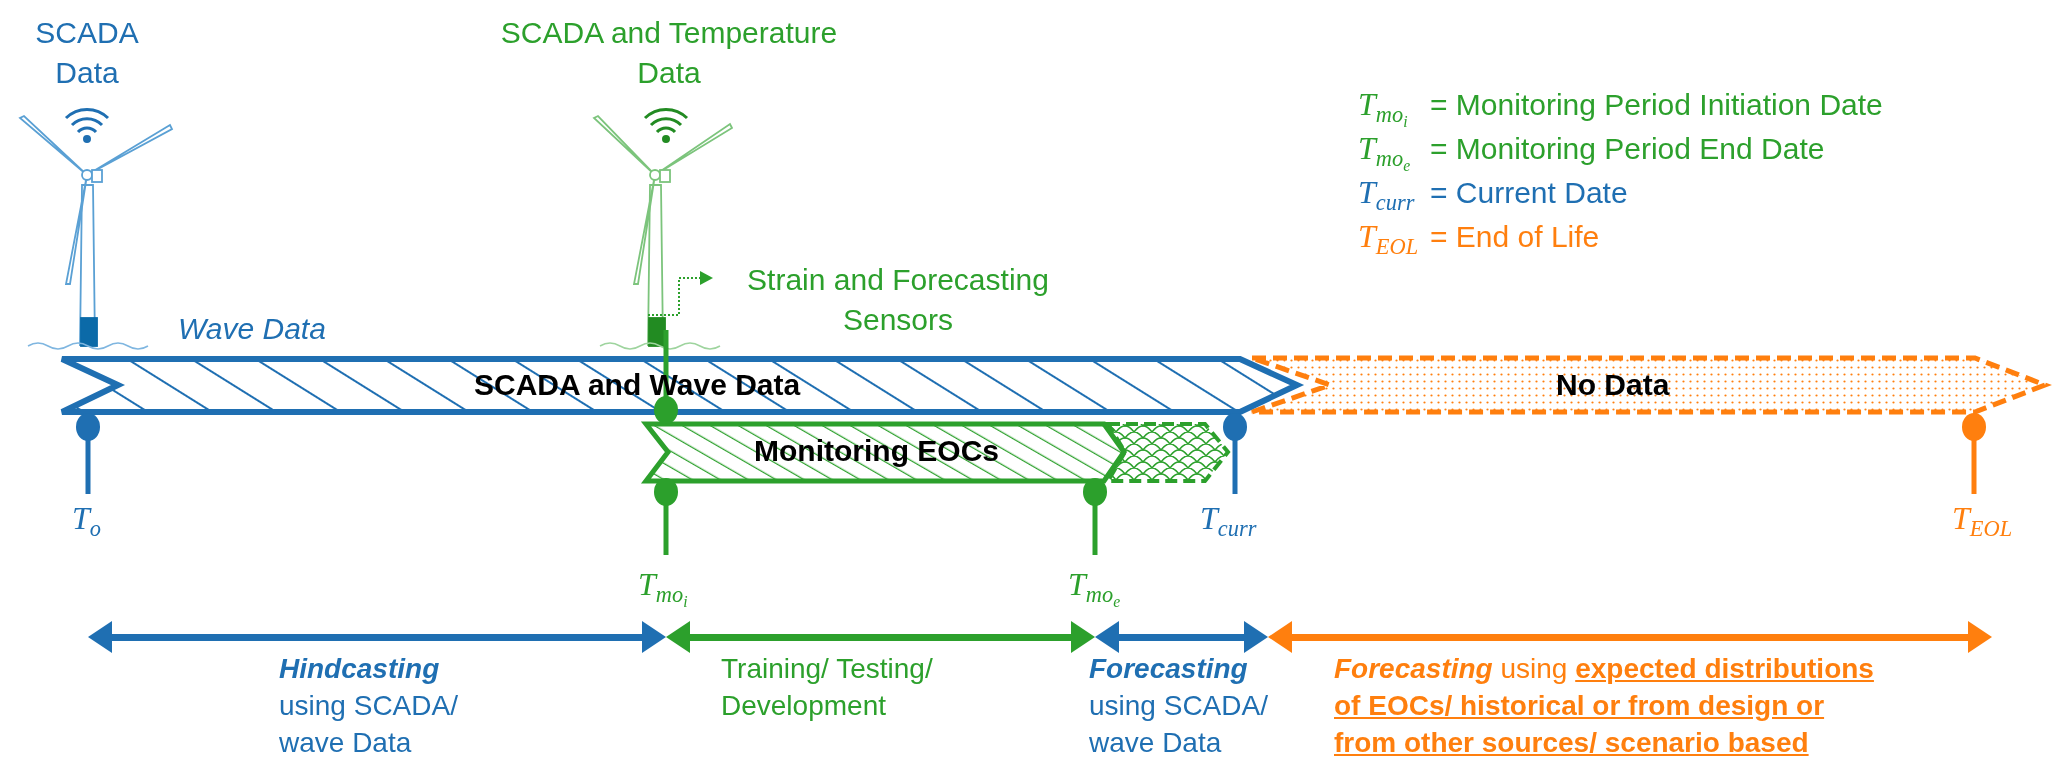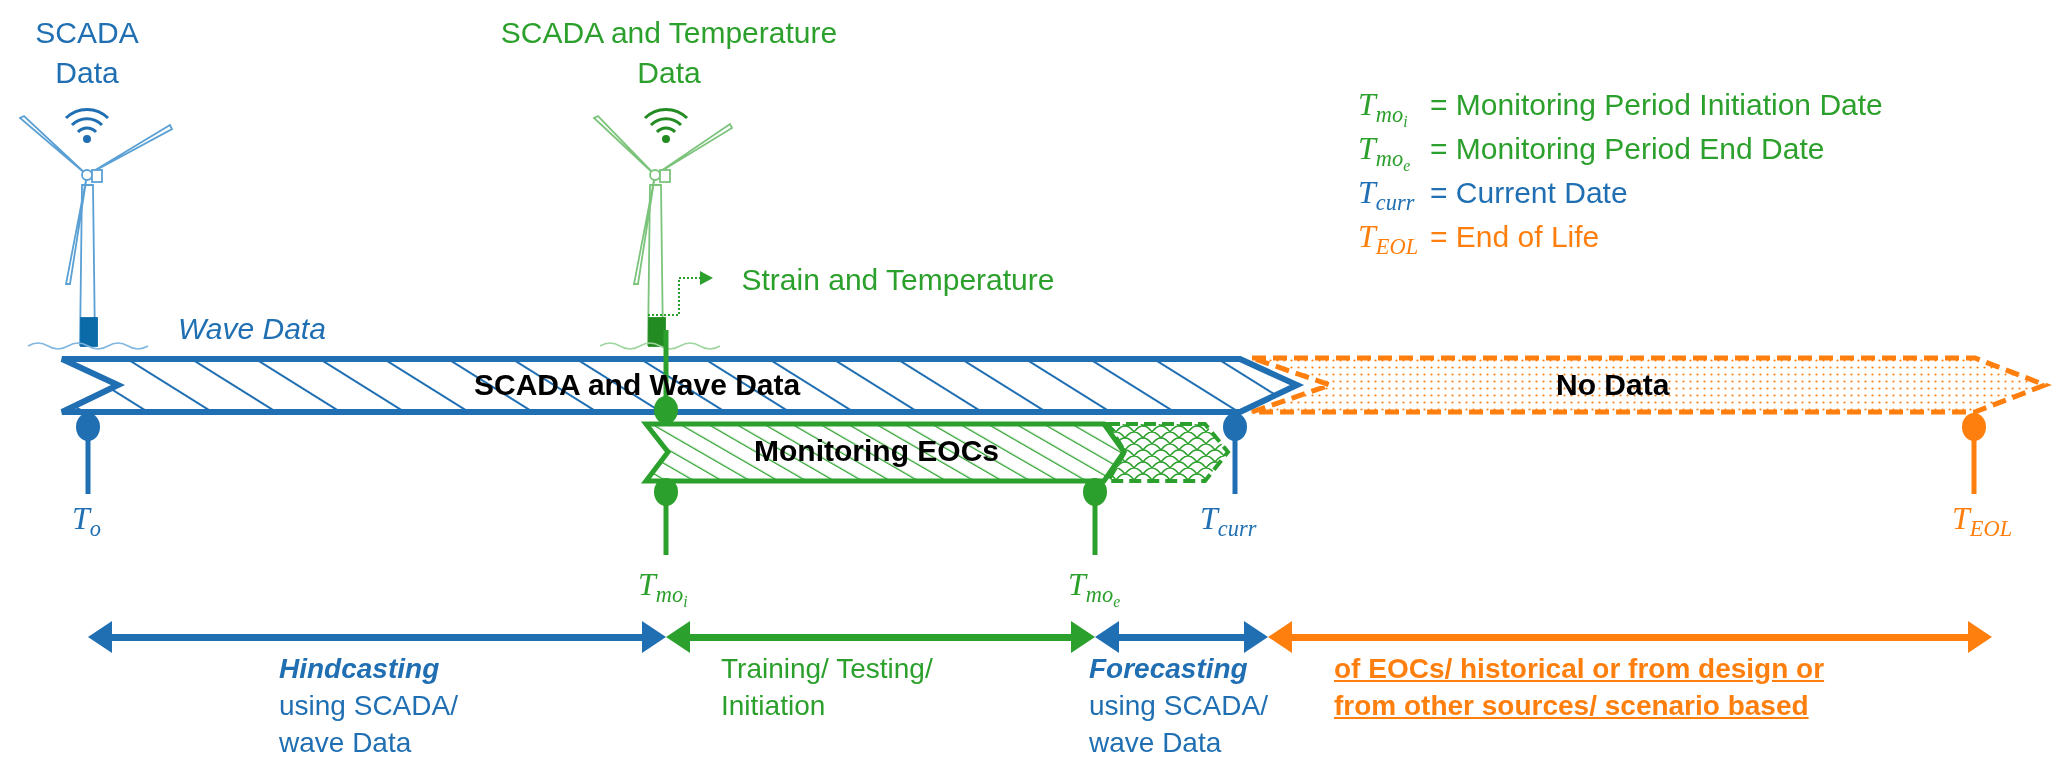--- a/index.html
+++ b/index.html
@@ -135,21 +135,22 @@
   <div>SCADA</div>
     <div>Data</div>
 </div>
 <div class="t hdr green" style="left:484px;top:13px;width:370px;">
   <div>SCADA and Temperature</div>
     <div>Data</div>
 </div>
 
 <div class="t blue" style="left:178px;top:312px;font-size:30px;font-style:italic;">Wave Data</div>
 <div class="t green" style="left:718px;top:260px;font-size:30px;line-height:40px;text-align:center;width:360px;">
-  <div>Strain and Temperature</div>
+  <div>Strain and Forecasting</div>
+    <div>Sensors</div>
 </div>
 
 <div class="t bar-label" style="left:474px;top:368px;">SCADA and Wave Data</div>
 <div class="t bar-label" style="left:754px;top:434px;">Monitoring EOCs</div>
 <div class="t bar-label" style="left:1556px;top:368px;">No Data</div>
 
 <div class="t math pin-label blue" style="left:72px;top:500px;"><span>T</span><sub>o</sub></div>
 <div class="t math pin-label green" style="left:638px;top:566px;"><span>T</span><sub><span>mo</span><sub>i</sub></sub></div>
 <div class="t math pin-label green" style="left:1068px;top:566px;"><span>T</span><sub><span>mo</span><sub>e</sub></sub></div>
 <div class="t math pin-label blue" style="left:1200px;top:500px;"><span>T</span><sub>curr</sub></div>
@@ -162,23 +163,24 @@
   <div class="row orange"><span class="sym math">T<sub>EOL</sub></span><span>= End of Life</span></div>
 </div>
 
 <div class="phase blue" style="left:279px;top:650px;">
   <div><b>Hindcasting</b></div>
     <div>using SCADA/</div>
     <div>wave Data</div>
 </div>
 <div class="phase green" style="left:721px;top:650px;">
     <div>Training/ Testing/</div>
-    <div>Initiation</div>
+    <div>Development</div>
 </div>
 <div class="phase blue" style="left:1089px;top:650px;">
   <div><b>Forecasting</b></div>
     <div>using SCADA/</div>
     <div>wave Data</div>
 </div>
 <div class="phase orange" style="left:1334px;top:650px;">
+  <div><b>Forecasting</b><span> using </span><span class="u">expected distributions</span></div>
   <div class="u">of EOCs/ historical or from design or</div>
   <div class="u">from other sources/ scenario based</div>
 </div>
 
 </body></html>

